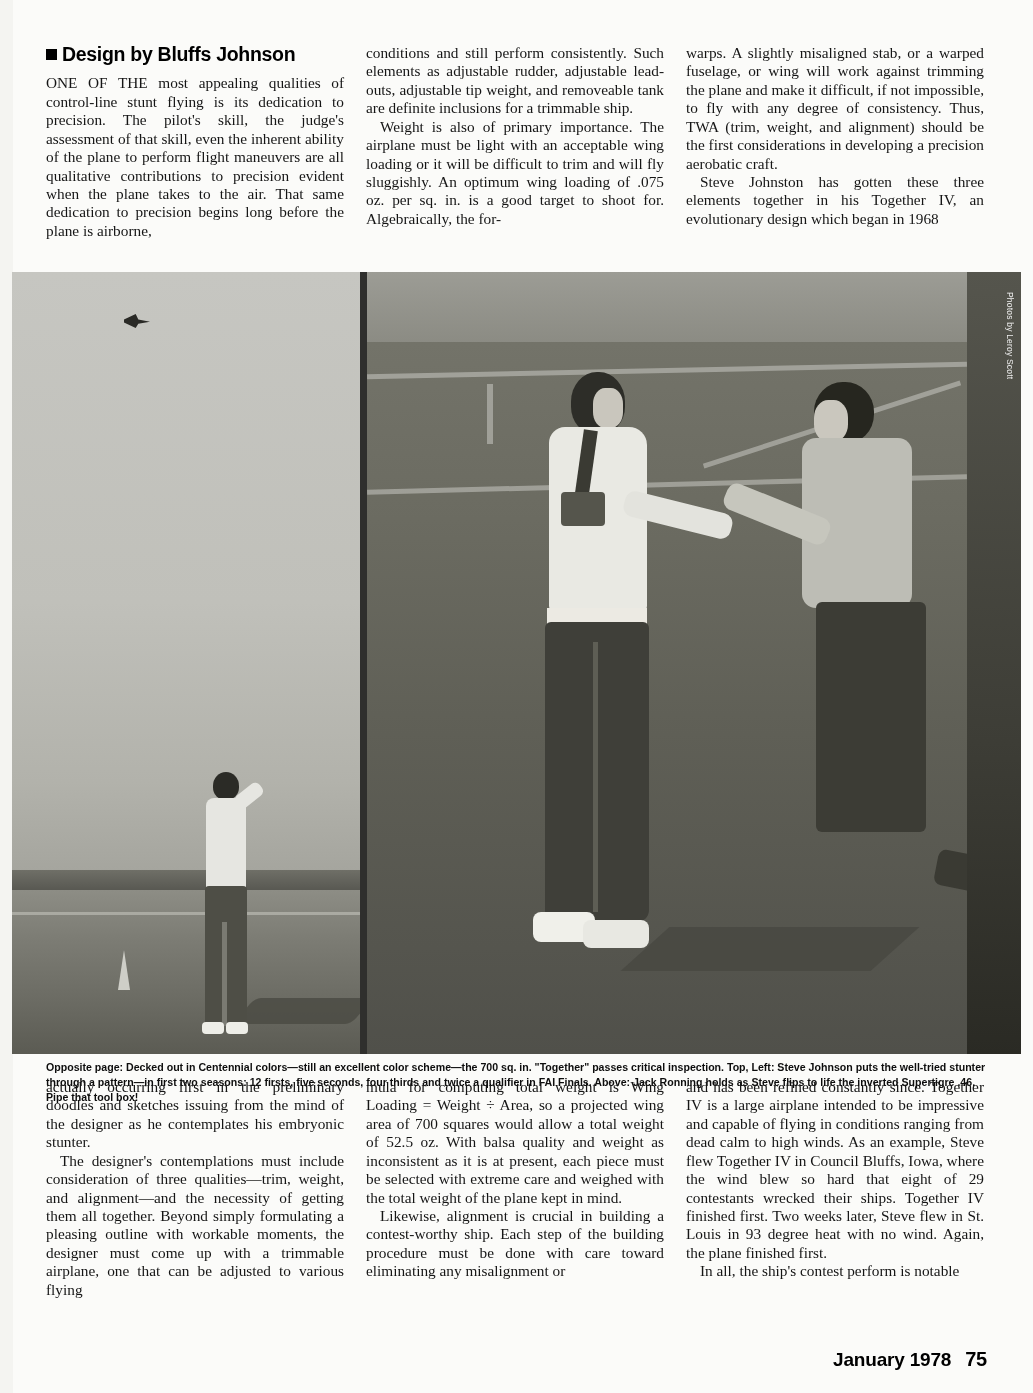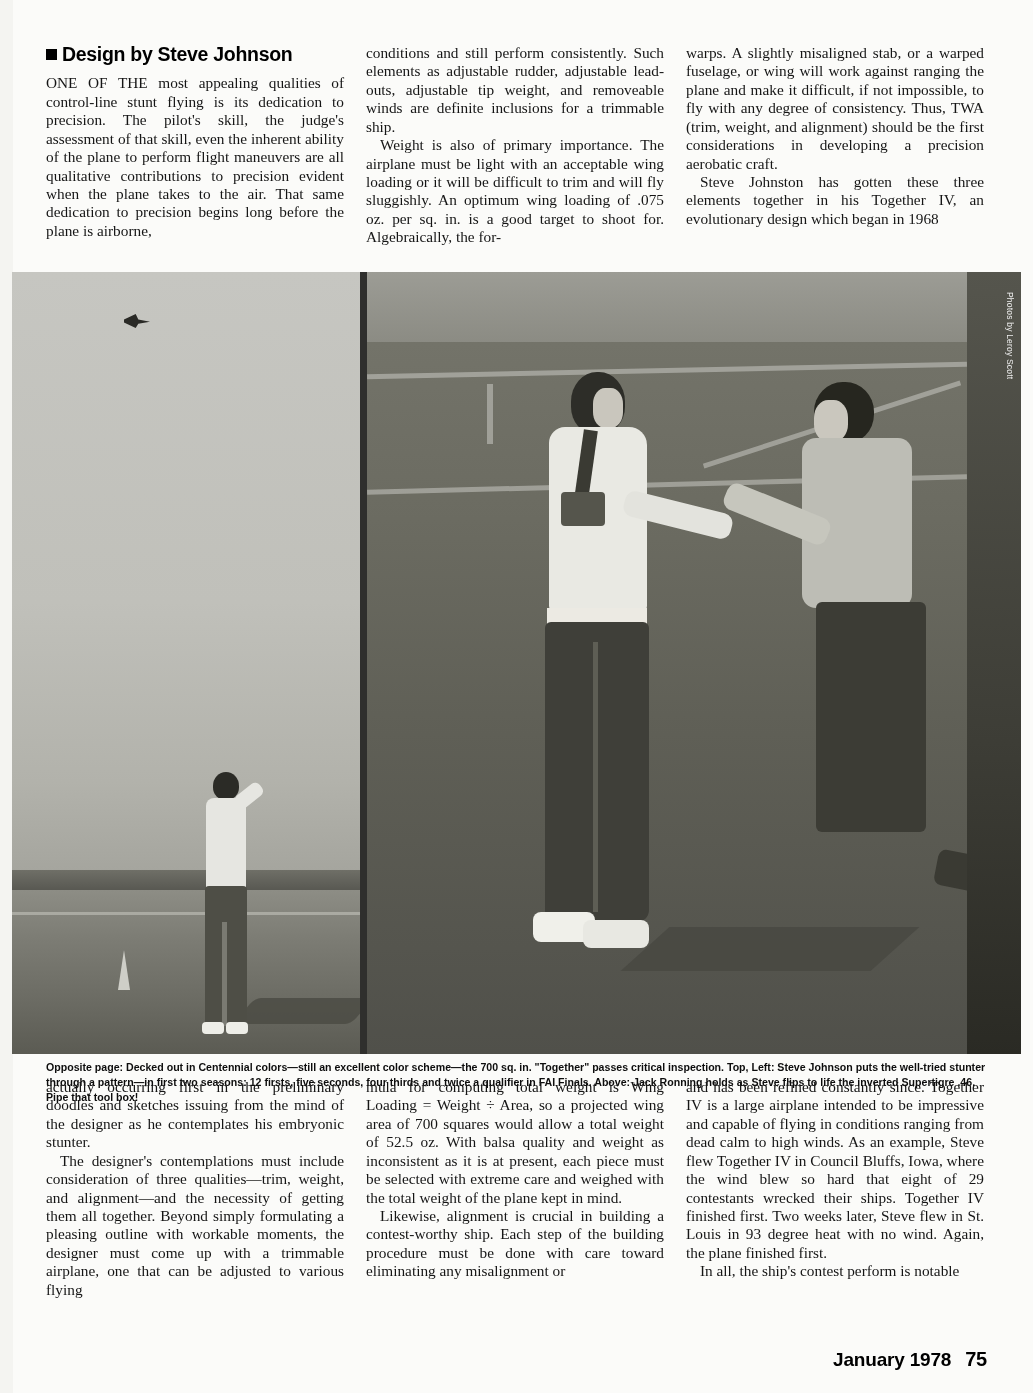--- a/index.html
+++ b/index.html
@@ -192,31 +192,31 @@
 </head>
 <body>
 
 <div class="page">
 
   <div class="black-bar-l"></div>
 
   <div class="top-cols">
 
     <div class="col">
-      <h1 class="heading"><span class="sq"></span><span>Design by Steve Johnson</span></h1>
+      <h1 class="heading"><span class="sq"></span><span>Design by Bluffs Johnson</span></h1>
       <p class="body-text">ONE OF THE most appealing qualities of control-line stunt flying is its dedication to precision. The pilot's skill, the judge's assessment of that skill, even the inherent ability of the plane to perform flight maneuvers are all qualitative contributions to precision evident when the plane takes to the air. That same dedication to precision begins long before the plane is airborne,</p>
     </div>
 
     <div class="col">
-      <p class="body-text">conditions and still perform consistently. Such elements as adjustable rudder, adjustable lead-outs, adjustable tip weight, and removeable winds are definite inclusions for a trimmable ship.</p>
+      <p class="body-text">conditions and still perform consistently. Such elements as adjustable rudder, adjustable lead-outs, adjustable tip weight, and removeable tank are definite inclusions for a trimmable ship.</p>
       <p class="body-text">Weight is also of primary importance. The airplane must be light with an acceptable wing loading or it will be difficult to trim and will fly sluggishly. An optimum wing loading of .075 oz. per sq. in. is a good target to shoot for. Algebraically, the for-</p>
     </div>
 
     <div class="col">
-      <p class="body-text">warps. A slightly misaligned stab, or a warped fuselage, or wing will work against ranging the plane and make it difficult, if not impossible, to fly with any degree of consistency. Thus, TWA (trim, weight, and alignment) should be the first considerations in developing a precision aerobatic craft.</p>
+      <p class="body-text">warps. A slightly misaligned stab, or a warped fuselage, or wing will work against trimming the plane and make it difficult, if not impossible, to fly with any degree of consistency. Thus, TWA (trim, weight, and alignment) should be the first considerations in developing a precision aerobatic craft.</p>
       <p class="body-text">Steve Johnston has gotten these three elements together in his Together IV, an evolutionary design which began in 1968</p>
     </div>
 
   </div>
 
   <div class="photo-band">
 
     <div class="ph ph-left">
       <div class="sky"></div>
       <div class="tiny-plane"></div>

